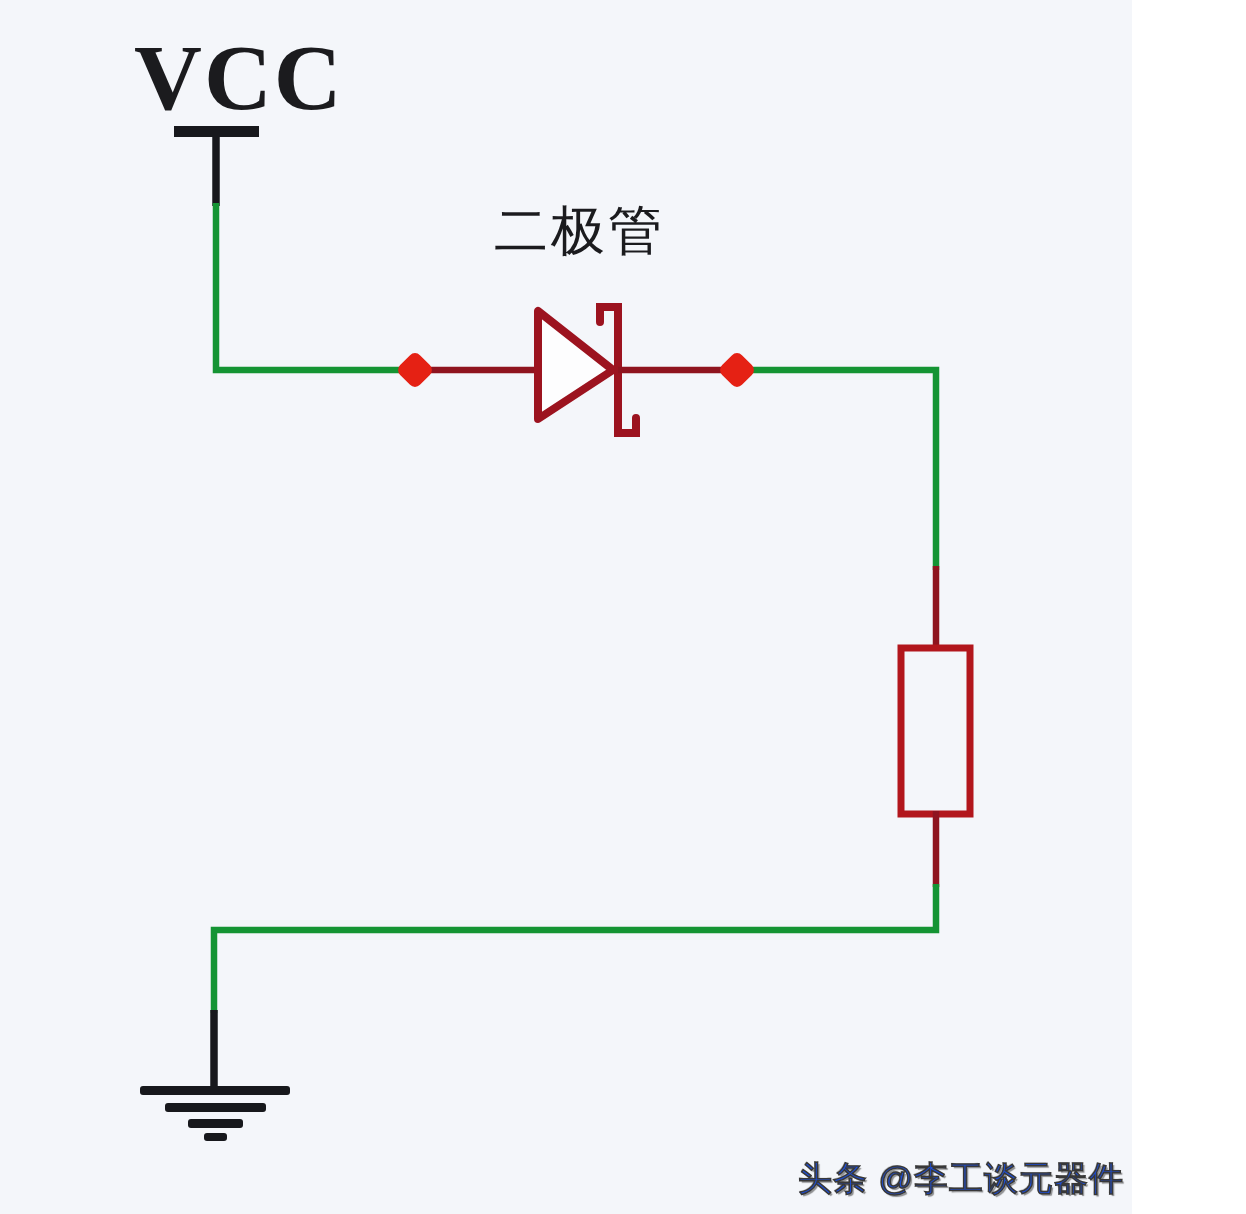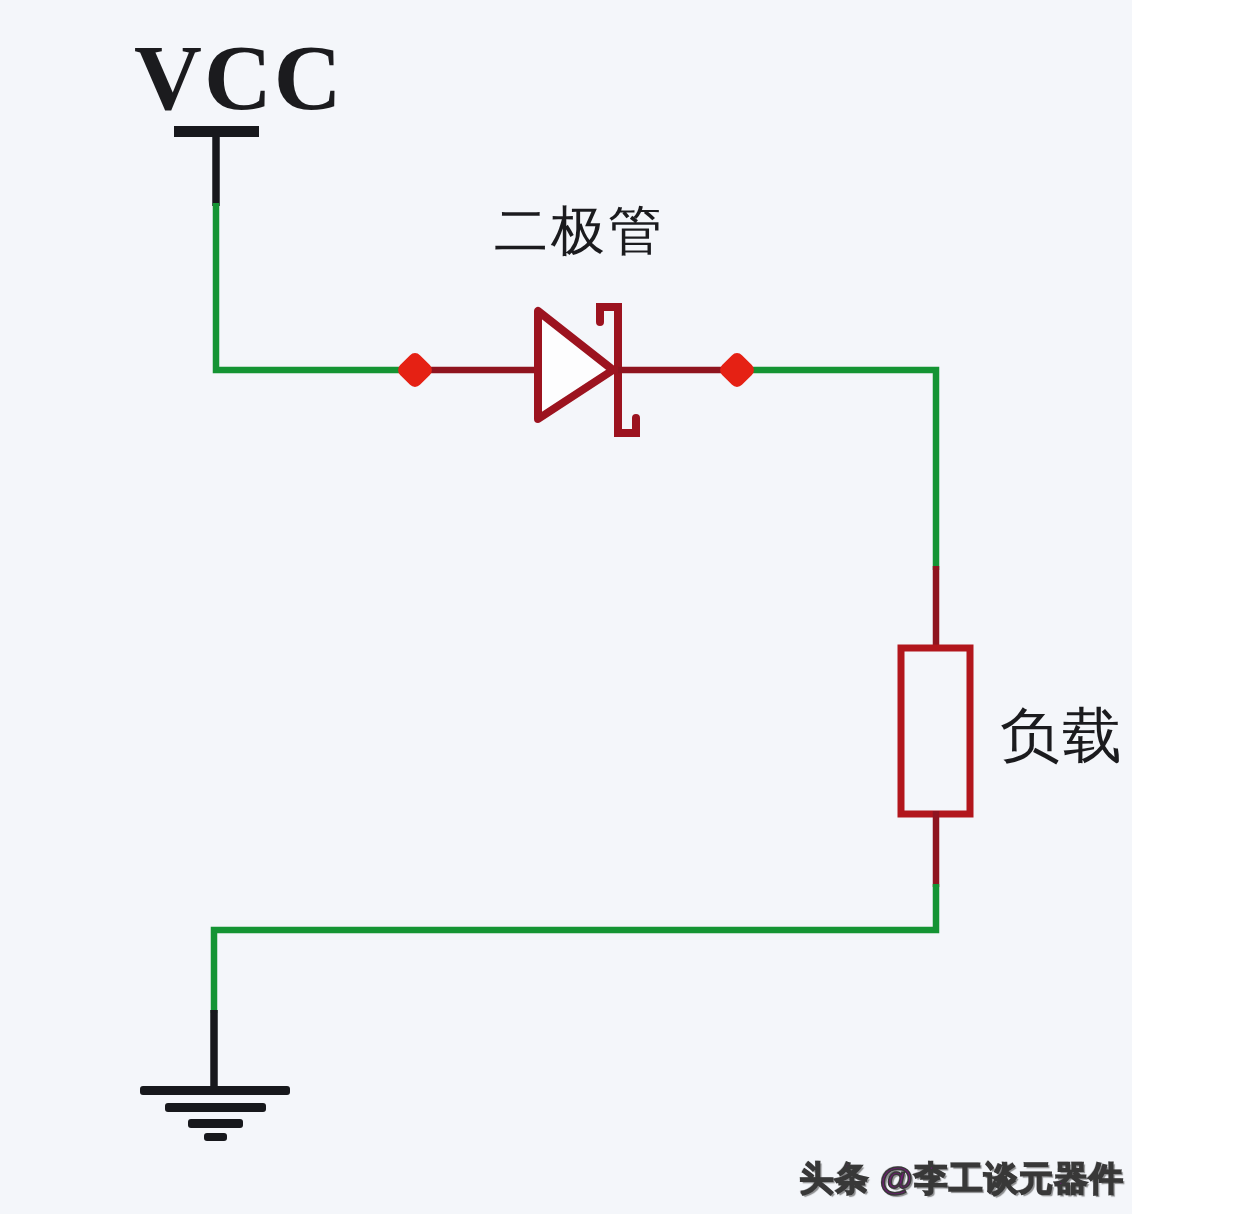--- a/index.html
+++ b/index.html
@@ -48,23 +48,23 @@
   .load-label {
     left: 1000px; top: 706px;
     font-size: 60px;
     font-weight: 500;
     letter-spacing: 2px;
   }
   .watermark {
     position: absolute;
     right: 8px; top: 1156px;
     font-size: 34px;
-    font-weight: bold;
+    font-weight: normal;
     letter-spacing: 1px;
-    color: #701a75;
+    color: #1d4ed8;
     -webkit-text-stroke: 1.5px #383838;
     text-shadow: 2px 2px 1px rgba(55,55,55,0.55), -1px -1px 0 rgba(90,90,90,0.35);
     white-space: nowrap;
   }
 </style>
 </head>
 <body>
 
 <div class="stage">
 
@@ -102,16 +102,15 @@
     <g transform="rotate(45 415 370)">
       <rect class="junction-dot" x="401" y="356" width="28" height="28" rx="7"></rect>
     </g>
     <g transform="rotate(45 737 370)">
       <rect class="junction-dot" x="723" y="356" width="28" height="28" rx="7"></rect>
     </g>
   </svg>
 
   <div class="label vcc-label">VCC</div>
   <div class="label diode-label">二极管</div>
-  <div class="label load-label">负载</div>
   <div class="watermark">头条 @李工谈元器件</div>
 
 </div>
 
 </body></html>

